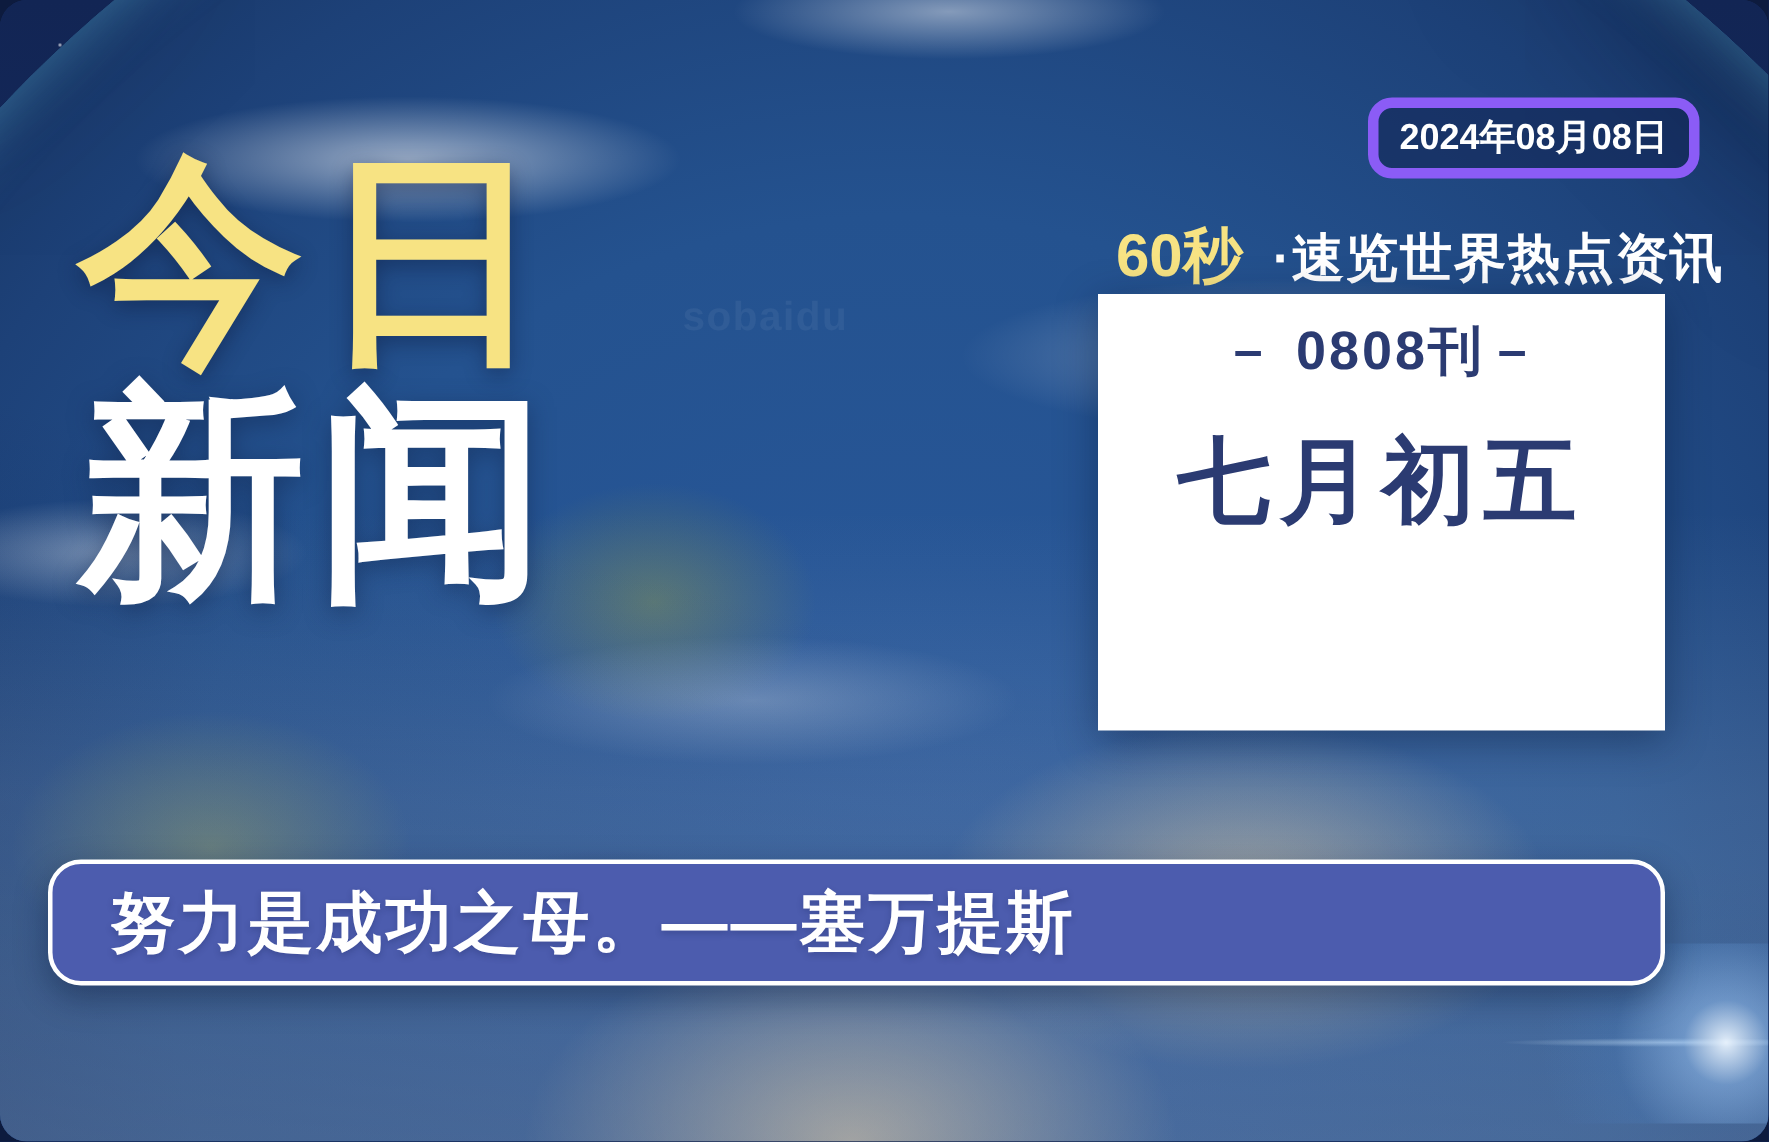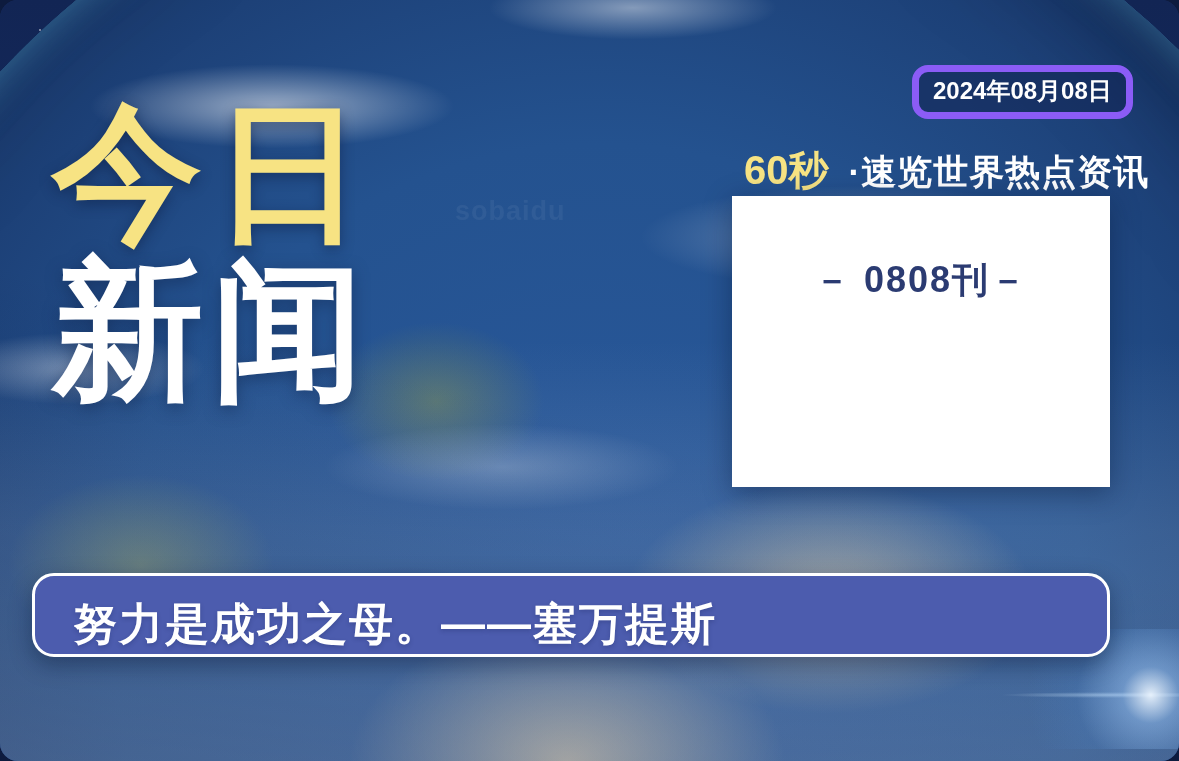--- a/index.html
+++ b/index.html
@@ -153,41 +153,40 @@
   .card{
     position:absolute;left:732px;top:196px;width:378px;height:291px;
     background:#ffffff;
     box-shadow:0 6px 26px rgba(6,18,48,.40);
     display:flex;flex-direction:column;align-items:center;
     padding-top:14px;box-sizing:border-box;
   }
   .card-issue{
     font-size:36px;font-weight:700;color:#2B3B72;letter-spacing:2px;
     white-space:nowrap;
-    margin-top:46px;
   }
   .card-weekday{
     margin-top:18px;
     font-size:56px;font-weight:700;color:#2B3B72;letter-spacing:6px;
     white-space:nowrap;
   }
   .card-lunar{
     margin-top:20px;
     font-size:62px;font-weight:700;color:#2B3B72;letter-spacing:6px;
     white-space:nowrap;
   }
 
   
   .quote-bar{
     position:absolute;left:32px;top:573px;width:1078px;height:84px;
     box-sizing:border-box;
     background:#4C5CAE;
     border:3px solid #ffffff;border-radius:22px;
     box-shadow:0 8px 22px rgba(6,16,44,.38);
-    display:flex;align-items:flex-end;
+    display:flex;align-items:center;
   }
   .quote-text{
     margin-left:38px;
     font-size:44px;font-weight:700;color:#ffffff;letter-spacing:2px;
     white-space:nowrap;
     text-shadow:0 2px 4px rgba(20,30,80,.25);
   }
 </style>
 </head>
 <body>
@@ -217,19 +216,20 @@
 
   <div class="date-pill">2024年08月08日</div>
 
   <div class="tagline">
     <span class="tag-60">60秒</span>
     <span class="tag-rest">·速览世界热点资讯</span>
   </div>
 
   <div class="card">
     <div class="card-issue">－ 0808刊－</div>
+    <div class="card-lunar">七月初五</div>
   </div>
 
   <div class="quote-bar">
     <div class="quote-text">努力是成功之母。——塞万提斯</div>
   </div>
 
 </div>
 
 </body></html>

